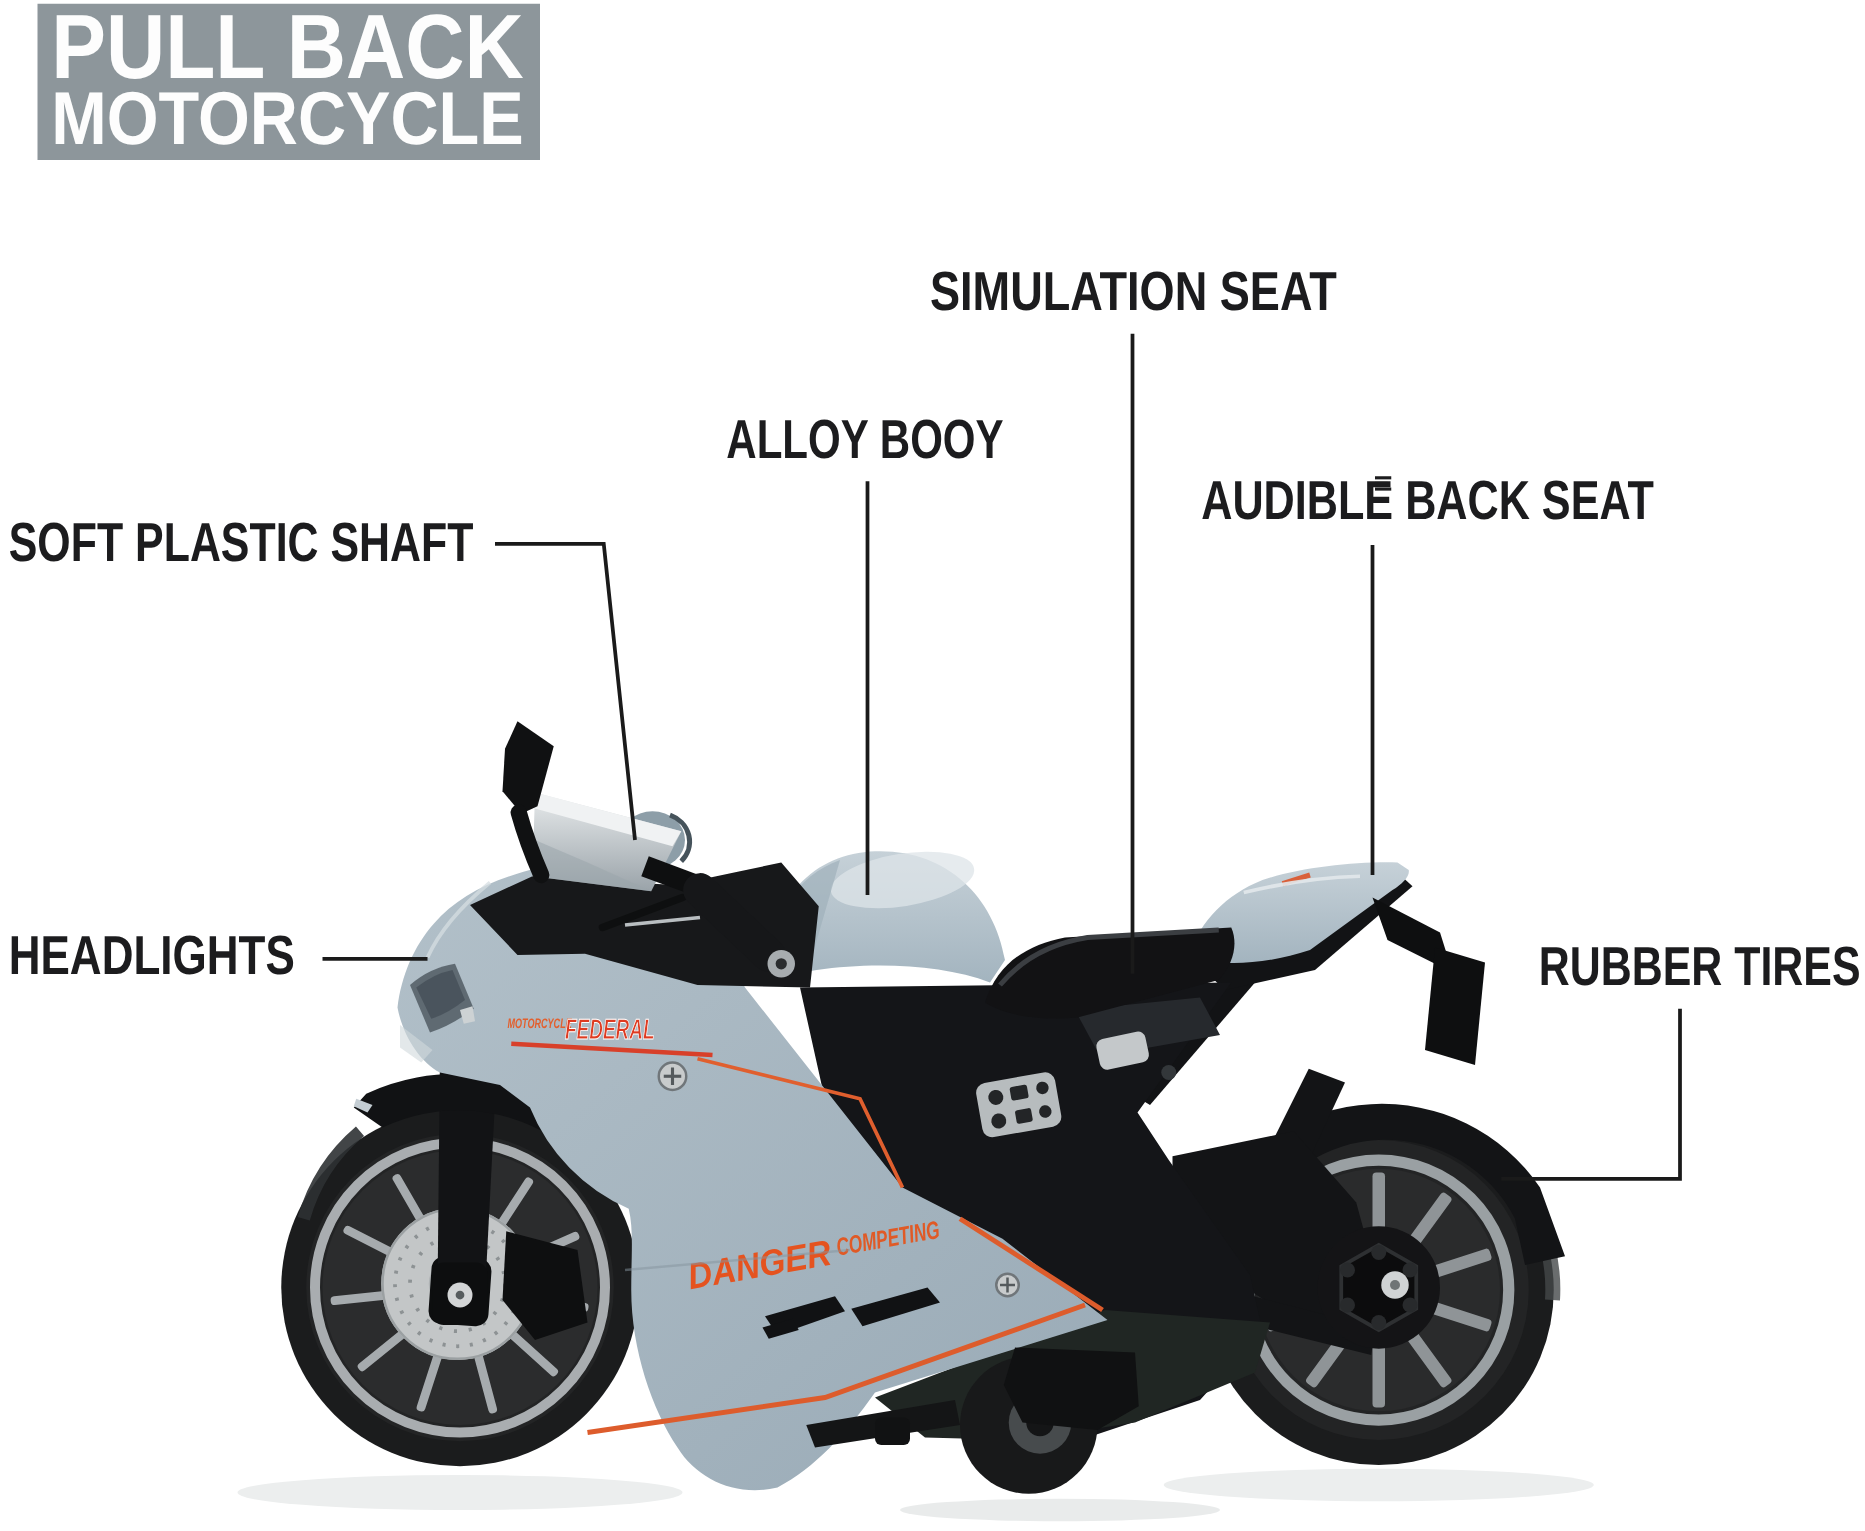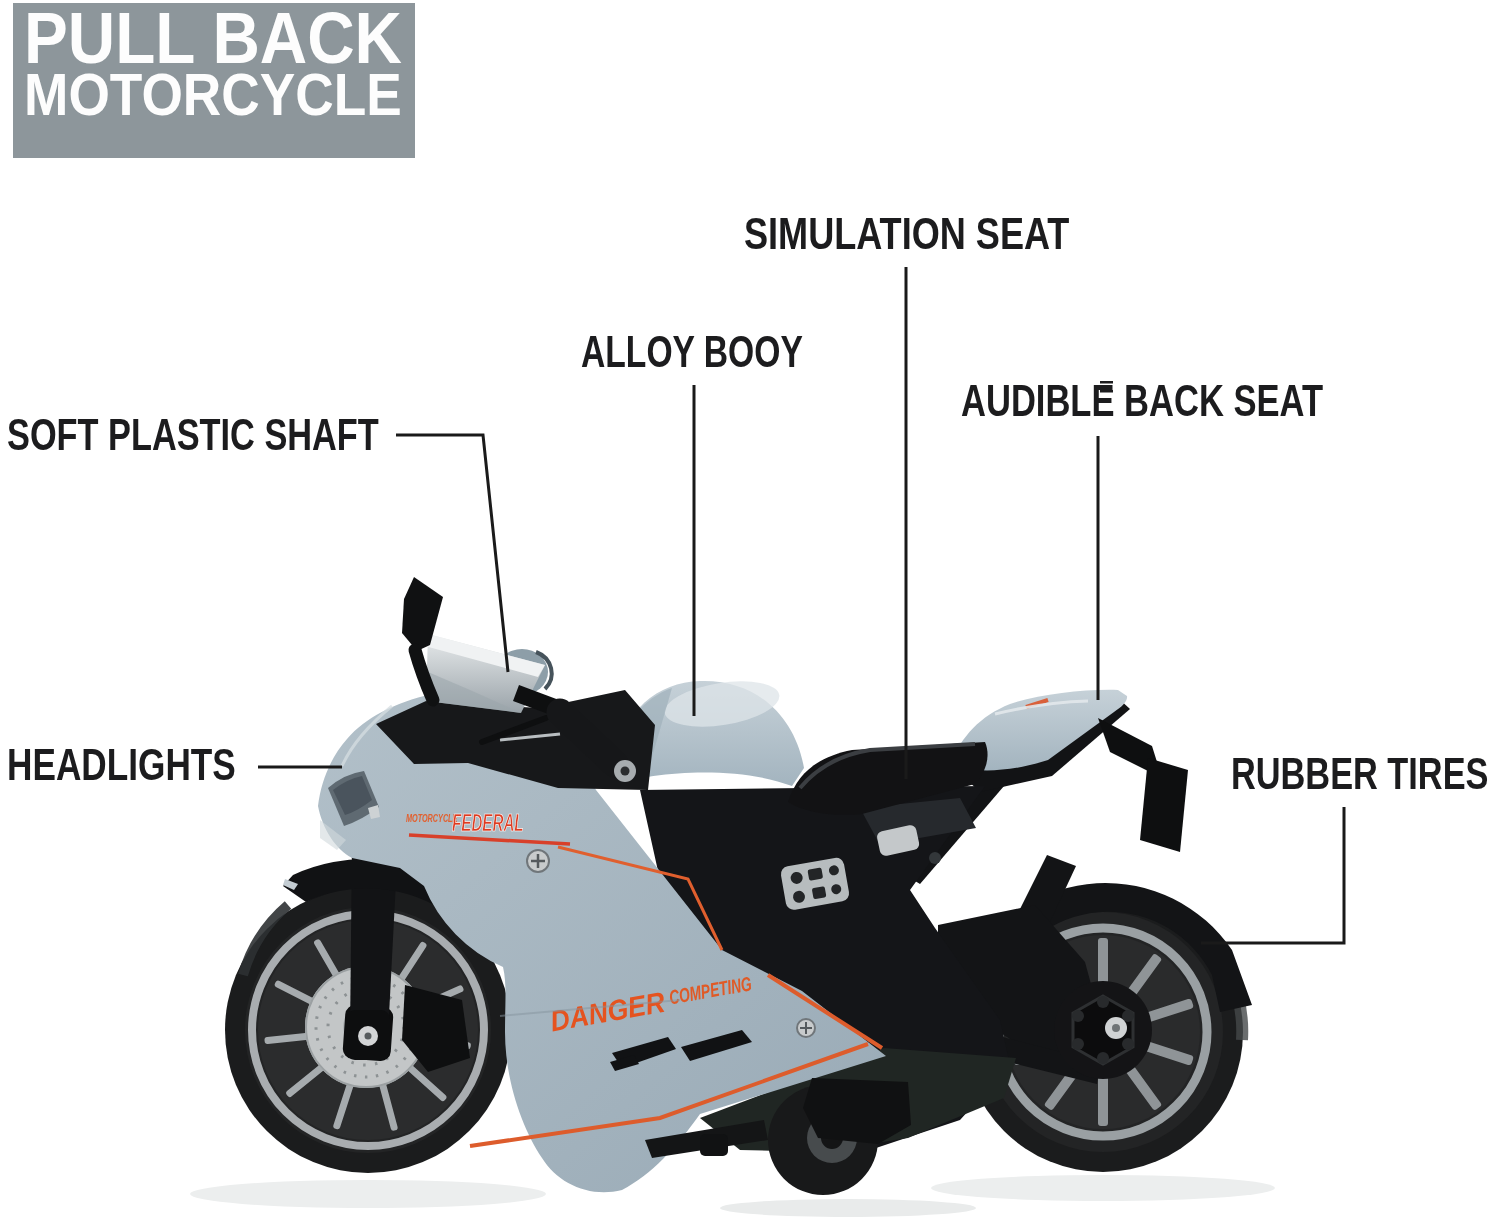--- a/index.html
+++ b/index.html
@@ -1,20 +1,20 @@
 <!DOCTYPE html>
 <html><head>
 <meta charset="utf-8">
 <style>
   html,body{margin:0;padding:0;background:#ffffff;}
   body{width:1492px;height:1225px;position:relative;overflow:hidden;
        font-family:"Liberation Sans", sans-serif;}
   .lbl{position:absolute;font-weight:bold;color:#1c1c1e;font-size:44px;
        line-height:1;white-space:nowrap;transform-origin:left top;}
-  #badge{position:absolute;left:13px;top:3px;width:402px;height:155px;
+  #badge{position:absolute;left:30px;top:3px;width:402px;height:125px;
          background:#8d969b;}
   #badge div{position:absolute;color:#fdfdfd;font-weight:bold;line-height:1;
              white-space:nowrap;transform-origin:left top;}
   svg{position:absolute;left:0;top:0;}
 </style>
 </head>
 <body>
   <div id="badge">
     <div id="b1" style="left:11px;top:-2px;font-size:73px;transform:scaleX(0.899);">PULL BACK</div>
     <div id="b2" style="left:11px;top:62px;font-size:60px;transform:scaleX(0.888);">MOTORCYCLE</div>

